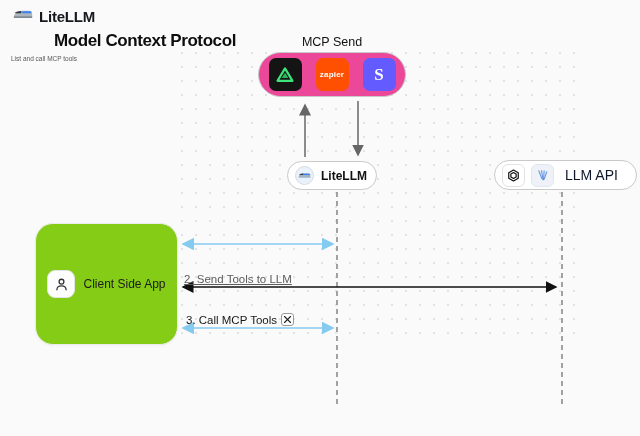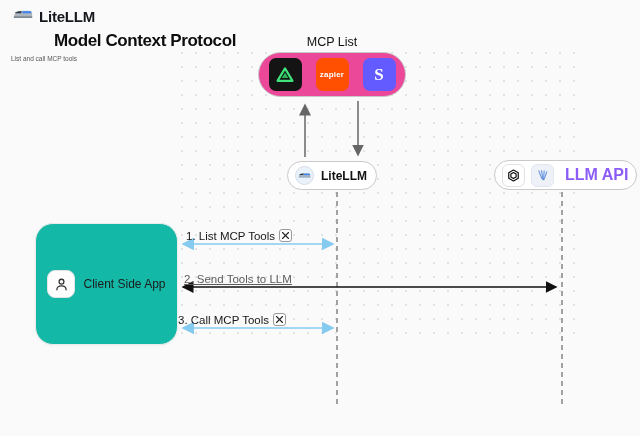--- a/index.html
+++ b/index.html
@@ -52,44 +52,44 @@
     position:absolute; z-index:2; background:#fff; border:1px solid #c9c9c9;
     border-radius:15px; display:flex; align-items:center;
   }
   .litellm-node { left:287px; top:161px; width:90px; height:29px; padding-left:7px; gap:7px; }
   .litellm-node .node-label { font-size:12px; font-weight:600; color:#111; }
   .litellm-icon-circle {
     width:19px; height:19px; border-radius:50%; background:#e9f2fa; border:1px solid #d6dde4;
     display:flex; align-items:center; justify-content:center;
   }
   .llmapi-node { left:494px; top:160px; width:143px; height:30px; padding-left:7px; gap:6px; }
-  .llmapi-node .node-label { font-size:16px; font-weight:700; color:#8b5cf6; margin-left:5px; }
+  .llmapi-node .node-label { font-size:14px; font-weight:400; color:#0f172a; margin-left:5px; }
   .mini-tile { width:23px; height:23px; border-radius:6px; display:flex; align-items:center; justify-content:center; }
   .tile-openai { background:#fff; border:1px solid #e2e2e2; }
   .tile-bluefan { background:#eef2f8; border:1px solid #e2e7ef; }
 
   
   .client-node {
     position:absolute; left:35px; top:223px; width:143px; height:122px; z-index:2;
-    background:#14b8a6; border:1px solid #ececec; border-radius:18px;
+    background:#84cc16; border:1px solid #ececec; border-radius:18px;
     box-shadow:0 1px 3px rgba(0,0,0,0.04);
     display:flex; align-items:center; justify-content:center; gap:8px;
   }
   .person-tile {
     width:28px; height:28px; border-radius:8px; background:#fdfdfd; border:1px solid #e3e3e3;
     display:flex; align-items:center; justify-content:center;
   }
   .client-node .node-label { font-size:12px; font-weight:500; color:#1c1c1c; }
 
   
   .flow-label { position:absolute; z-index:2; font-size:11.5px; font-weight:500;
     display:flex; align-items:center; gap:4px; white-space:nowrap; }
   .flow-1 { left:186px; top:229px; color:#181818; }
   .flow-2 { left:184px; top:273px; color:#5c5c5c;text-decoration:underline; }
-  .flow-3 { left:178px; top:313px; color:#181818;align-items:flex-end; }
+  .flow-3 { left:186px; top:313px; color:#181818;align-items:flex-end; }
   .tools-chip {
     display:inline-flex; align-items:center; justify-content:center;
     width:13px; height:13px; border:1px solid #9a9a9a; border-radius:3px; background:#fdfdfd;
   }
 </style>
 </head>
 <body>
 
 <div id="canvas">
 
@@ -126,21 +126,21 @@
         <path d="M2 6.5 Q5 4.5 10 4.3 L10 7 L3.5 7 Z" fill="#2e3b46"></path>
         <rect x="11" y="4.8" width="11" height="2.4" rx="1" fill="#3b82f6"></rect>
         <rect x="1" y="11" width="22" height="1.6" fill="#6b7680"></rect>
       </svg>
     </span>
     <span class="brand-text">LiteLLM</span>
   </div>
   <div class="page-title">Model Context Protocol</div>
   <div class="page-subtitle">List and call MCP tools</div>
 
-  <div class="mcp-label">MCP List</div>
+  <div class="mcp-label">MCP Send</div>
   <div class="mcp-box">
     <div class="tool-tile tile-dark">
       <svg width="20" height="20" viewBox="0 0 24 24">
         <path d="M12 4 L21 19 L3 19 Z" fill="none" stroke="#3FE37A" stroke-width="2.6" stroke-linejoin="round"></path>
         <path d="M8 15.6 L16 15.6 L12 9.4 Z" fill="#2bb65c"></path>
       </svg>
     </div>
     <div class="tool-tile tile-zapier">
       <span class="zapier-text">zapier</span>
     </div>
@@ -186,29 +186,20 @@
   <div class="client-node">
     <span class="person-tile">
       <svg width="17" height="17" viewBox="0 0 24 24" fill="none" stroke="#333" stroke-width="1.8" stroke-linecap="round">
         <circle cx="12" cy="8" r="3.4"></circle>
         <path d="M5.5 19.5 Q5.5 13.8 12 13.8 Q18.5 13.8 18.5 19.5"></path>
       </svg>
     </span>
     <span class="node-label">Client Side App</span>
   </div>
 
-  <div class="flow-label flow-1">
-    <span>1. List MCP Tools</span>
-    <span class="tools-chip">
-      <svg width="9" height="9" viewBox="0 0 24 24" stroke="#222" stroke-width="3" stroke-linecap="round" fill="none">
-        <path d="M4 4 L20 20"></path>
-          <path d="M20 4 L4 20"></path>
-      </svg>
-    </span>
-  </div>
   <div class="flow-label flow-2">
     <span>2. Send Tools to LLM</span>
   </div>
   <div class="flow-label flow-3">
     <span>3. Call MCP Tools</span>
     <span class="tools-chip">
       <svg width="9" height="9" viewBox="0 0 24 24" stroke="#222" stroke-width="3" stroke-linecap="round" fill="none">
         <path d="M4 4 L20 20"></path>
           <path d="M20 4 L4 20"></path>
       </svg>

